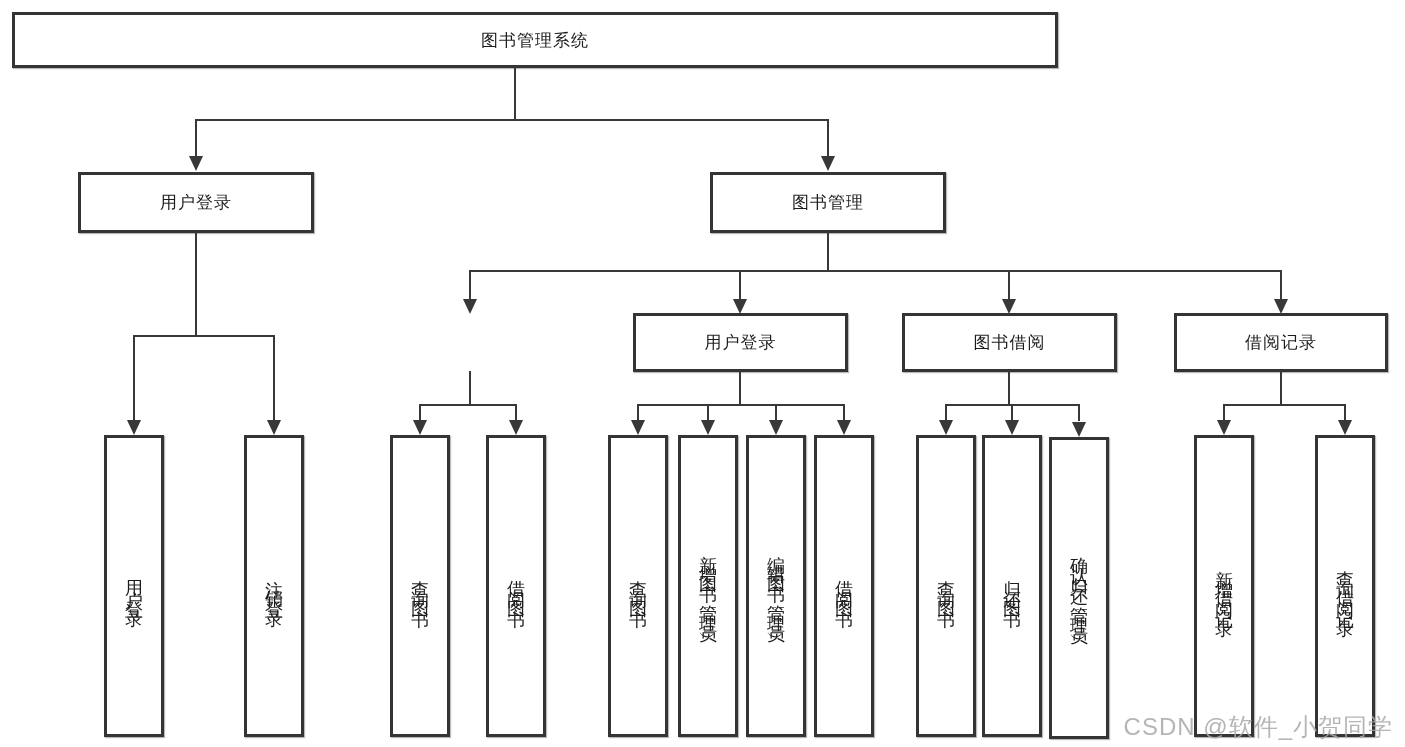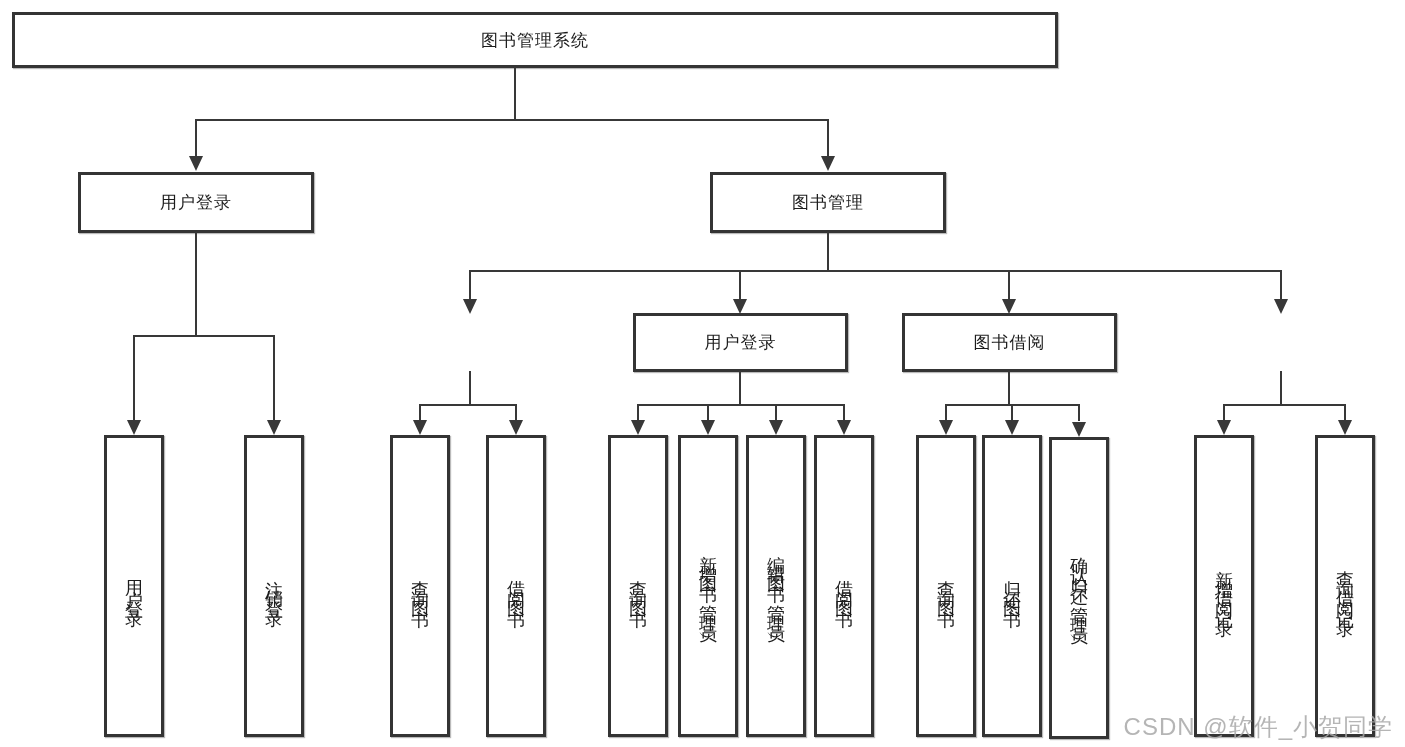--- a/index.html
+++ b/index.html
@@ -78,20 +78,23 @@
   </div>
   <div class="box" style="left:710px; top:172px; width:236px; height:61px;">
     <span class="lbl">图书管理</span>
   </div>
 
   <div class="box" style="left:633px; top:313px; width:215px; height:59px;">
     <span class="lbl">用户登录</span>
   </div>
   <div class="box" style="left:902px; top:313px; width:215px; height:59px;">
     <span class="lbl">图书借阅</span>
+  </div>
+  <div class="box" style="left:1174px; top:313px; width:214px; height:59px;">
+    <span class="lbl">借阅记录</span>
   </div>
 
   <div class="box leaf" style="left:104px; top:435px; width:60px; height:302px;">
     <span class="lbl">用户登录</span>
   </div>
   <div class="box leaf" style="left:244px; top:435px; width:60px; height:302px;">
     <span class="lbl">注销登录</span>
   </div>
 
   <div class="box leaf" style="left:390px; top:435px; width:60px; height:302px;">

